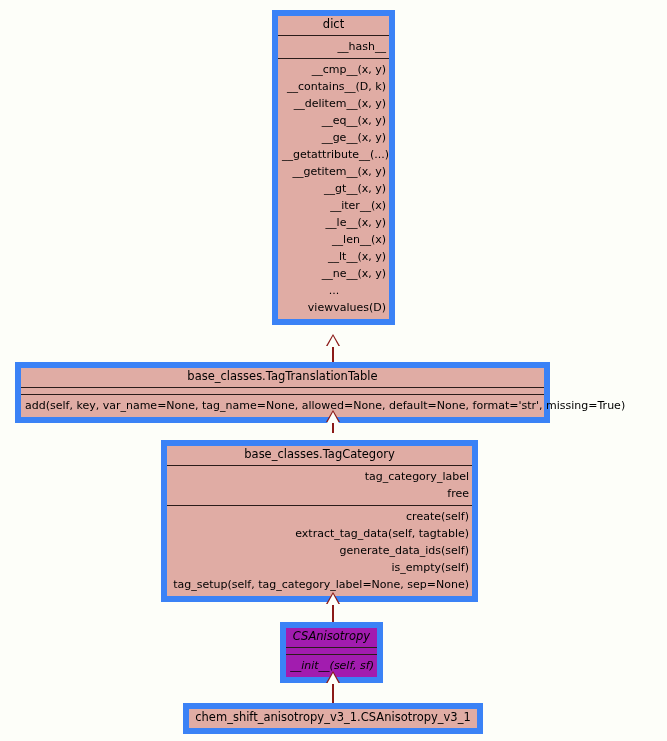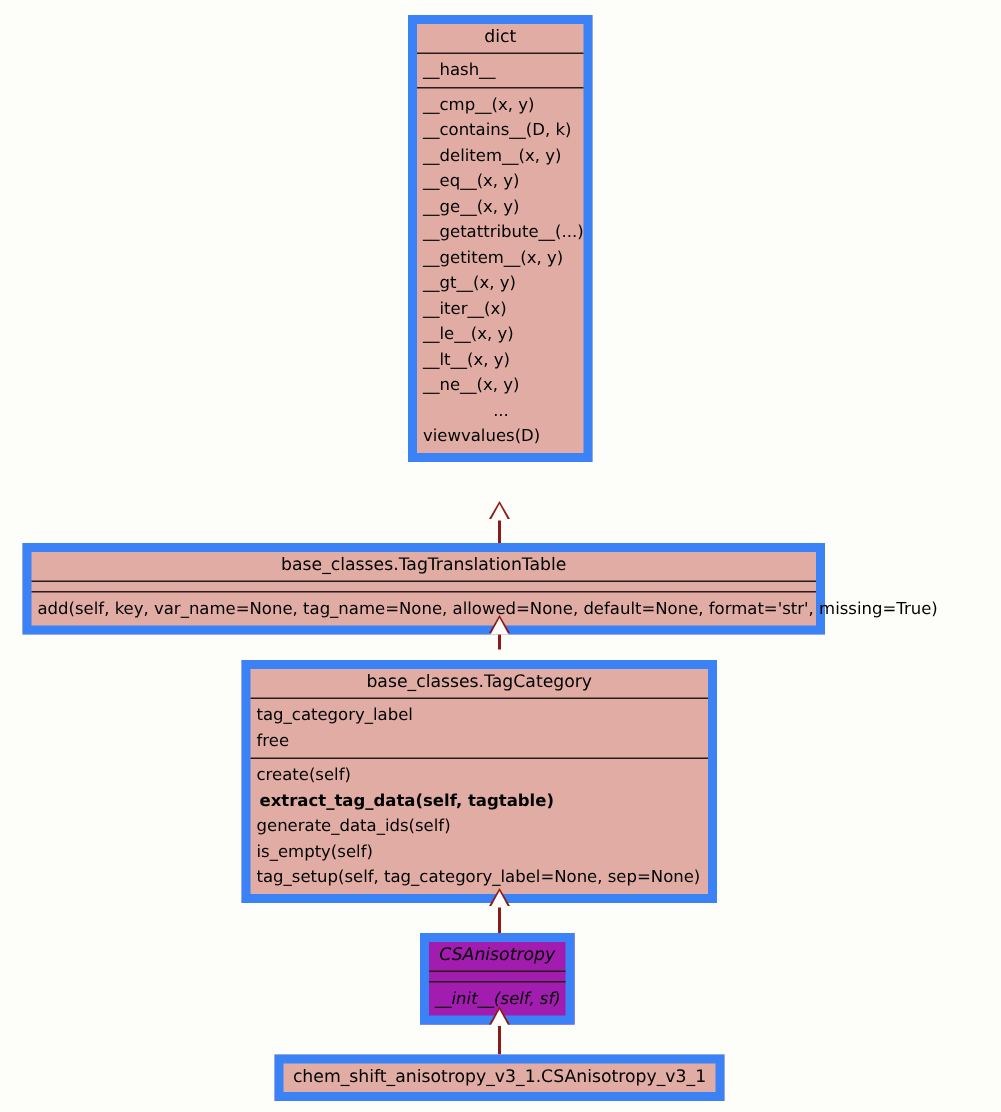--- a/index.html
+++ b/index.html
@@ -52,27 +52,27 @@
   .cls-attrs.empty {
     height: 7px;
     padding: 0;
   }
   .member {
     padding: 1px 3px 1px 4px;
     white-space: nowrap;
     font-size: 11px;
     line-height: 15px;
     height: 15px;
+    text-align: right;
   }
   .member.center {
     text-align: center;
   }
   .member.indent {
     padding-left: 6px;
-    font-weight: bold;
   }
 
   
   .edge-line {
     position: absolute;
     background: #8b1a18;
     width: 2px;
   }
   .edge-arrow {
     position: absolute;
@@ -116,20 +116,21 @@
       <div class="member">__cmp__(x, y)</div>
       <div class="member">__contains__(D, k)</div>
       <div class="member">__delitem__(x, y)</div>
       <div class="member">__eq__(x, y)</div>
       <div class="member">__ge__(x, y)</div>
       <div class="member">__getattribute__(...)</div>
       <div class="member">__getitem__(x, y)</div>
       <div class="member">__gt__(x, y)</div>
       <div class="member">__iter__(x)</div>
       <div class="member">__le__(x, y)</div>
+      <div class="member">__len__(x)</div>
       <div class="member">__lt__(x, y)</div>
       <div class="member">__ne__(x, y)</div>
       <div class="member center">...</div>
       <div class="member">viewvalues(D)</div>
     </div>
   </div>
 
   <div class="edge-line" style="left:332px; top:341px; height:21px;"></div>
   <div class="edge-arrow-outline" style="left:326px; top:334px;"></div>
   <div class="edge-arrow" style="left:327px; top:336px;"></div>

